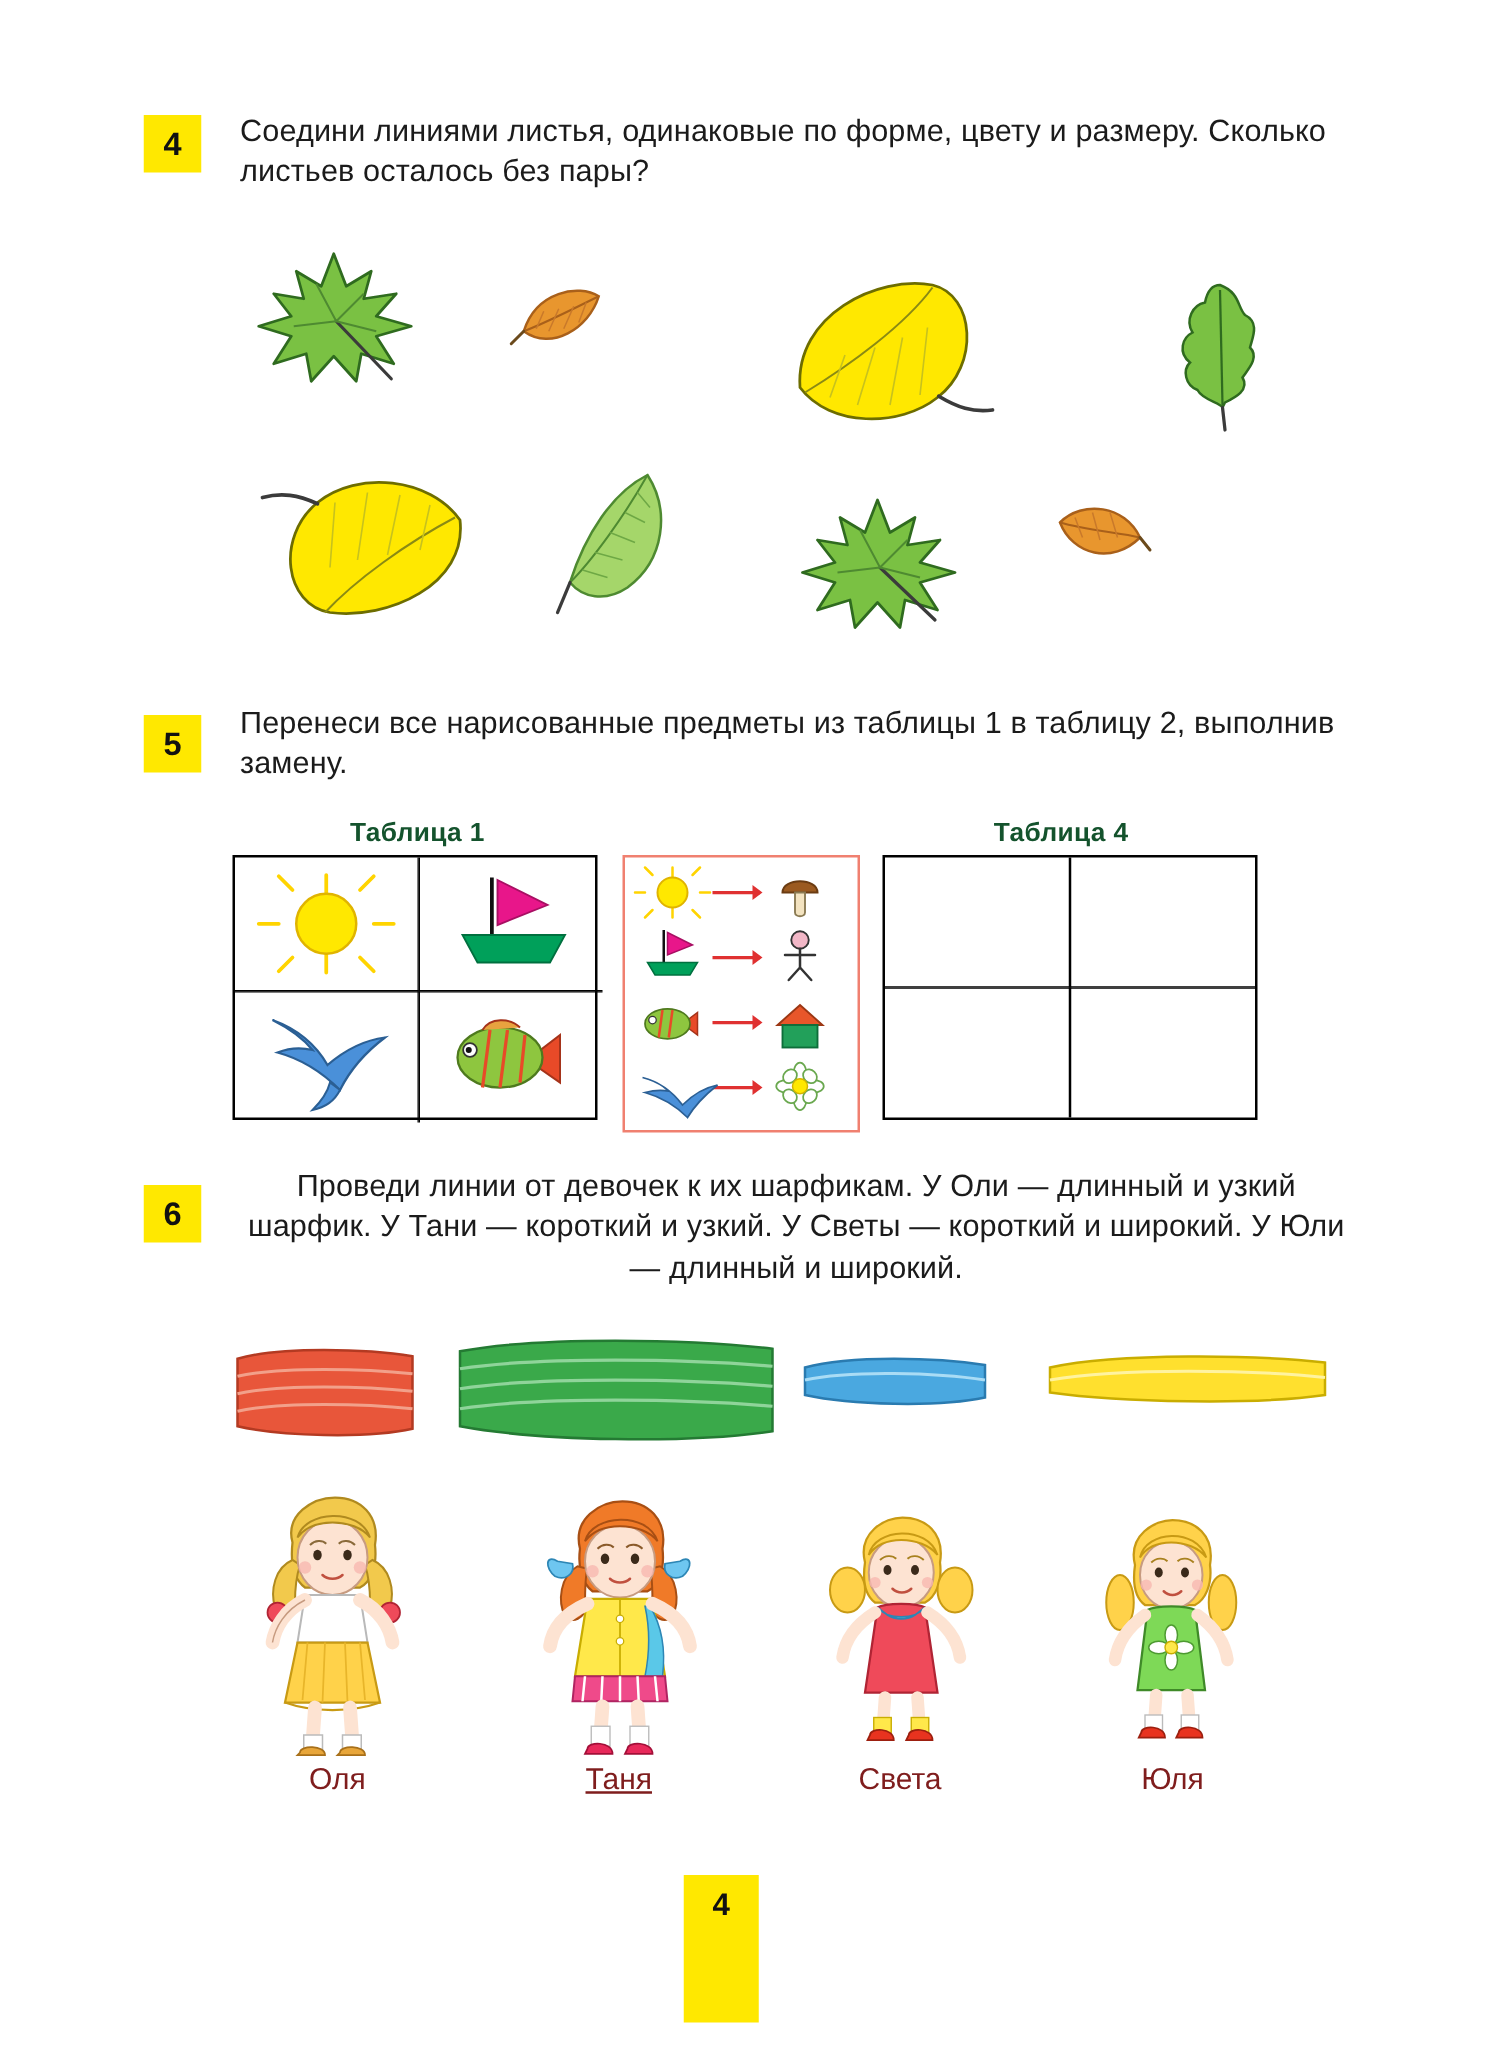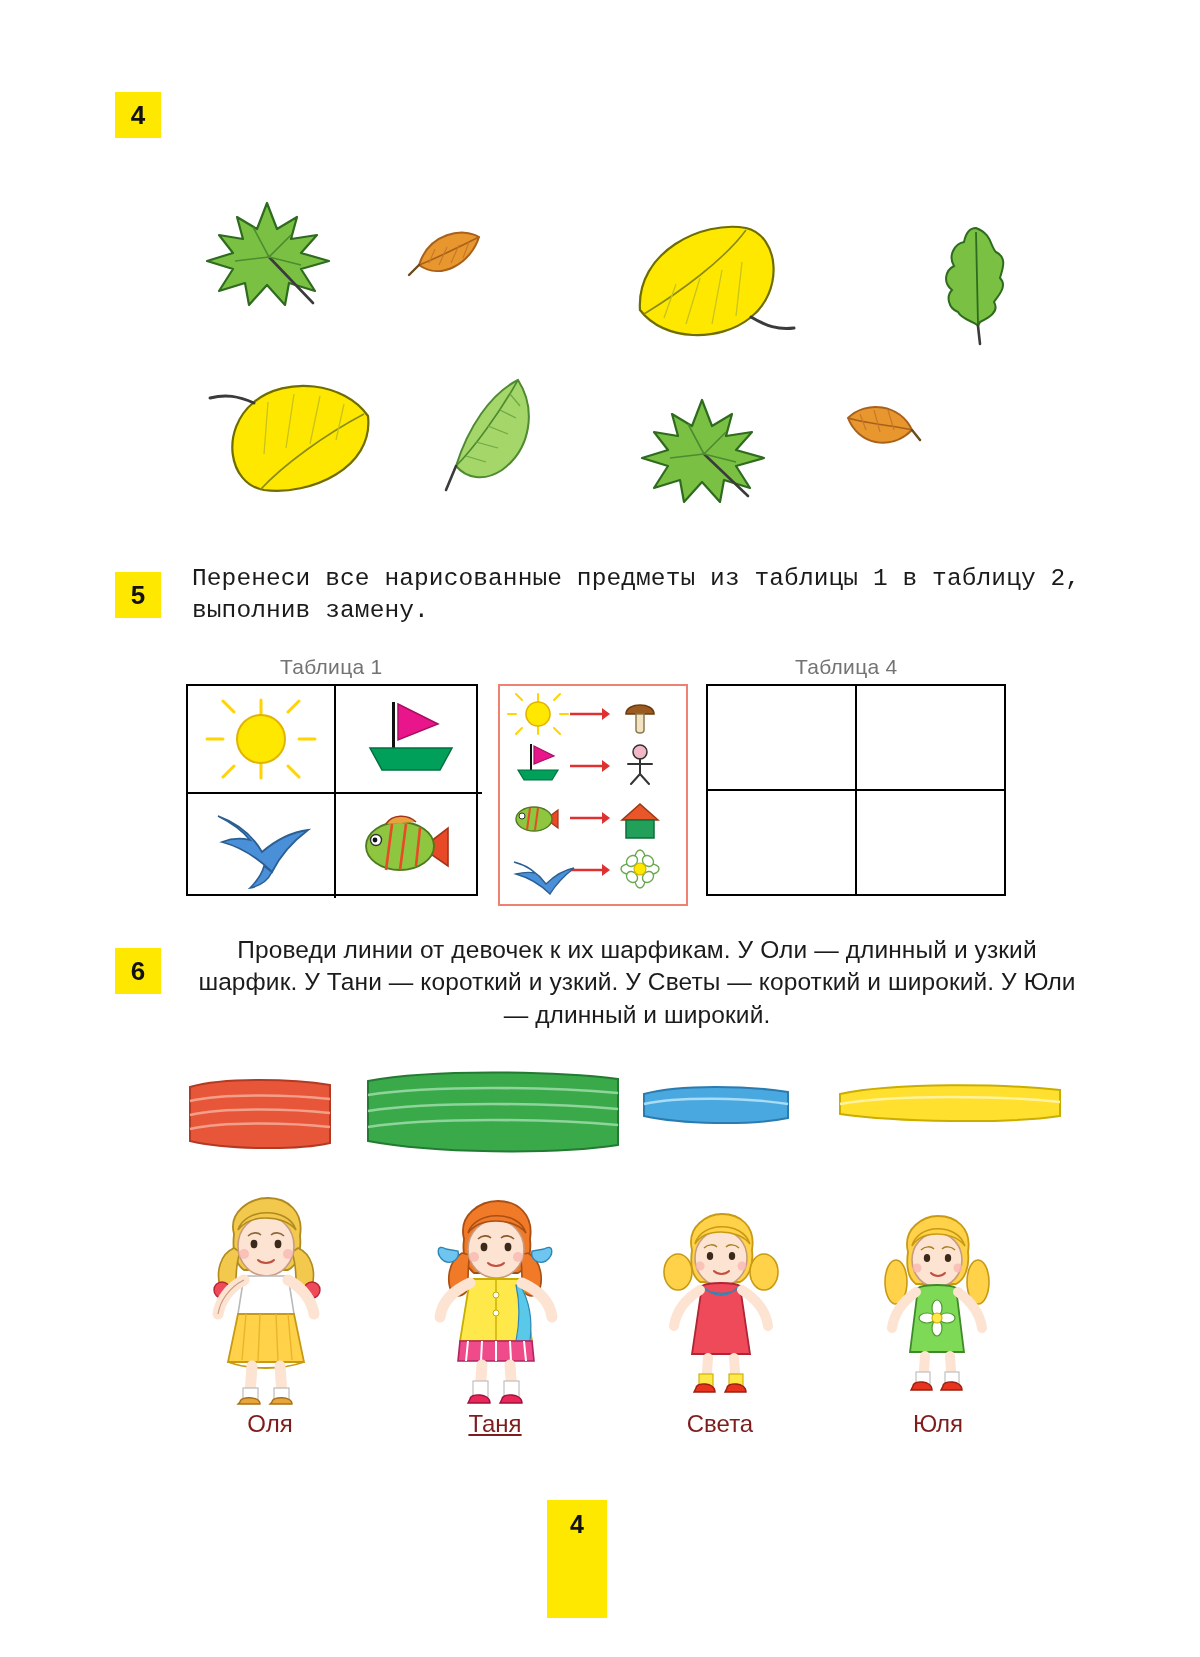--- a/index.html
+++ b/index.html
@@ -28,22 +28,22 @@
     color:#1b1b1b;
     letter-spacing:0.1px;
   }
 
   
   .leaf { position:absolute; }
 
   
   .tbl-caption {
     position:absolute;
-    color:#737373;
-    font-weight:normal;
+    color:#14532d;
+    font-weight:bold;
     font-size:21px;
     letter-spacing:0.3px;
   }
   .grid-table {
     position:absolute;
     border:2.5px solid #000;
     display:grid;
     grid-template-columns:1fr 1fr;
     grid-template-rows:1fr 1fr;
   }
@@ -82,20 +82,21 @@
     font-size:25px; font-weight:bold; color:#111;
   }
   svg { display:block; overflow:visible; }
 </style>
 </head>
 <body>
 
 <div class="page">
 
   <div class="task-num" style="left:115px; top:92px;">4</div>
+  <div class="task-text" style="left:192px; top:90px; width:880px;">Соедини линиями листья, одинаковые по форме, цвету и размеру. Сколько листьев осталось без пары?</div>
 
   <div class="leaf" style="left:205px; top:195px;">
     <svg width="130" height="120" viewBox="0 0 130 120">
       <g stroke="#2f6b1f" stroke-width="2.2" fill="#7ac143" stroke-linejoin="round">
         <path d="M62 8 L72 34 L92 22 L86 44 L112 40 L96 58 L124 66 L96 74 L110 96 L84 88 L80 110 L62 90 L44 110 L40 88 L14 96 L28 74 L2 66 L28 58 L14 40 L38 44 L32 22 L52 34 Z"></path>
       </g>
       <path d="M64 62 L108 108" stroke="#3b3b3b" stroke-width="2.6" fill="none" stroke-linecap="round"></path>
       <path d="M64 62 L48 32 M64 62 L86 40 M64 62 L30 66 M64 62 L96 70" stroke="#4e8a31" stroke-width="1.6" fill="none"></path>
     </svg>
   </div>
@@ -157,21 +158,21 @@
   <div class="leaf" style="left:840px; top:400px;">
     <svg width="82" height="62" viewBox="0 0 82 62">
       <path d="M8 18 C26 0 60 4 72 30 C50 52 18 44 8 18 Z" fill="#e8962e" stroke="#a9601a" stroke-width="2"></path>
       <path d="M8 18 C28 24 56 26 72 30" stroke="#a9601a" stroke-width="1.6" fill="none"></path>
       <path d="M20 14 L26 30 M34 10 L40 32 M48 10 L54 30" stroke="#c9792a" stroke-width="1.2" fill="none"></path>
       <path d="M72 30 L80 40" stroke="#6b4a1c" stroke-width="2.4" stroke-linecap="round" fill="none"></path>
     </svg>
   </div>
 
   <div class="task-num" style="left:115px; top:572px;">5</div>
-  <div class="task-text" style="left:192px; top:563px; width:890px;font-family:Liberation Mono, monospace;">Перенеси все нарисованные предметы из таблицы 1 в таблицу 2, выполнив замену.</div>
+  <div class="task-text" style="left:192px; top:563px; width:890px;">Перенеси все нарисованные предметы из таблицы 1 в таблицу 2, выполнив замену.</div>
 
   <div class="tbl-caption" style="left:280px; top:655px;">Таблица 1</div>
   <div class="tbl-caption" style="left:556px; top:655px;margin-top:45px;">Замена</div>
   <div class="tbl-caption" style="left:795px; top:655px;">Таблица 4</div>
 
   <div class="grid-table" style="left:186px; top:684px; width:292px; height:212px;">
     <div class="cell">
       <svg width="146" height="106" viewBox="0 0 146 106">
         <g stroke="#ffd400" stroke-width="3" stroke-linecap="round">
           <path d="M73 14 L73 30 M73 76 L73 92 M35 53 L19 53 M127 53 L111 53 M46 26 L35 15 M100 26 L111 15 M46 80 L35 91 M100 80 L111 91"></path>

